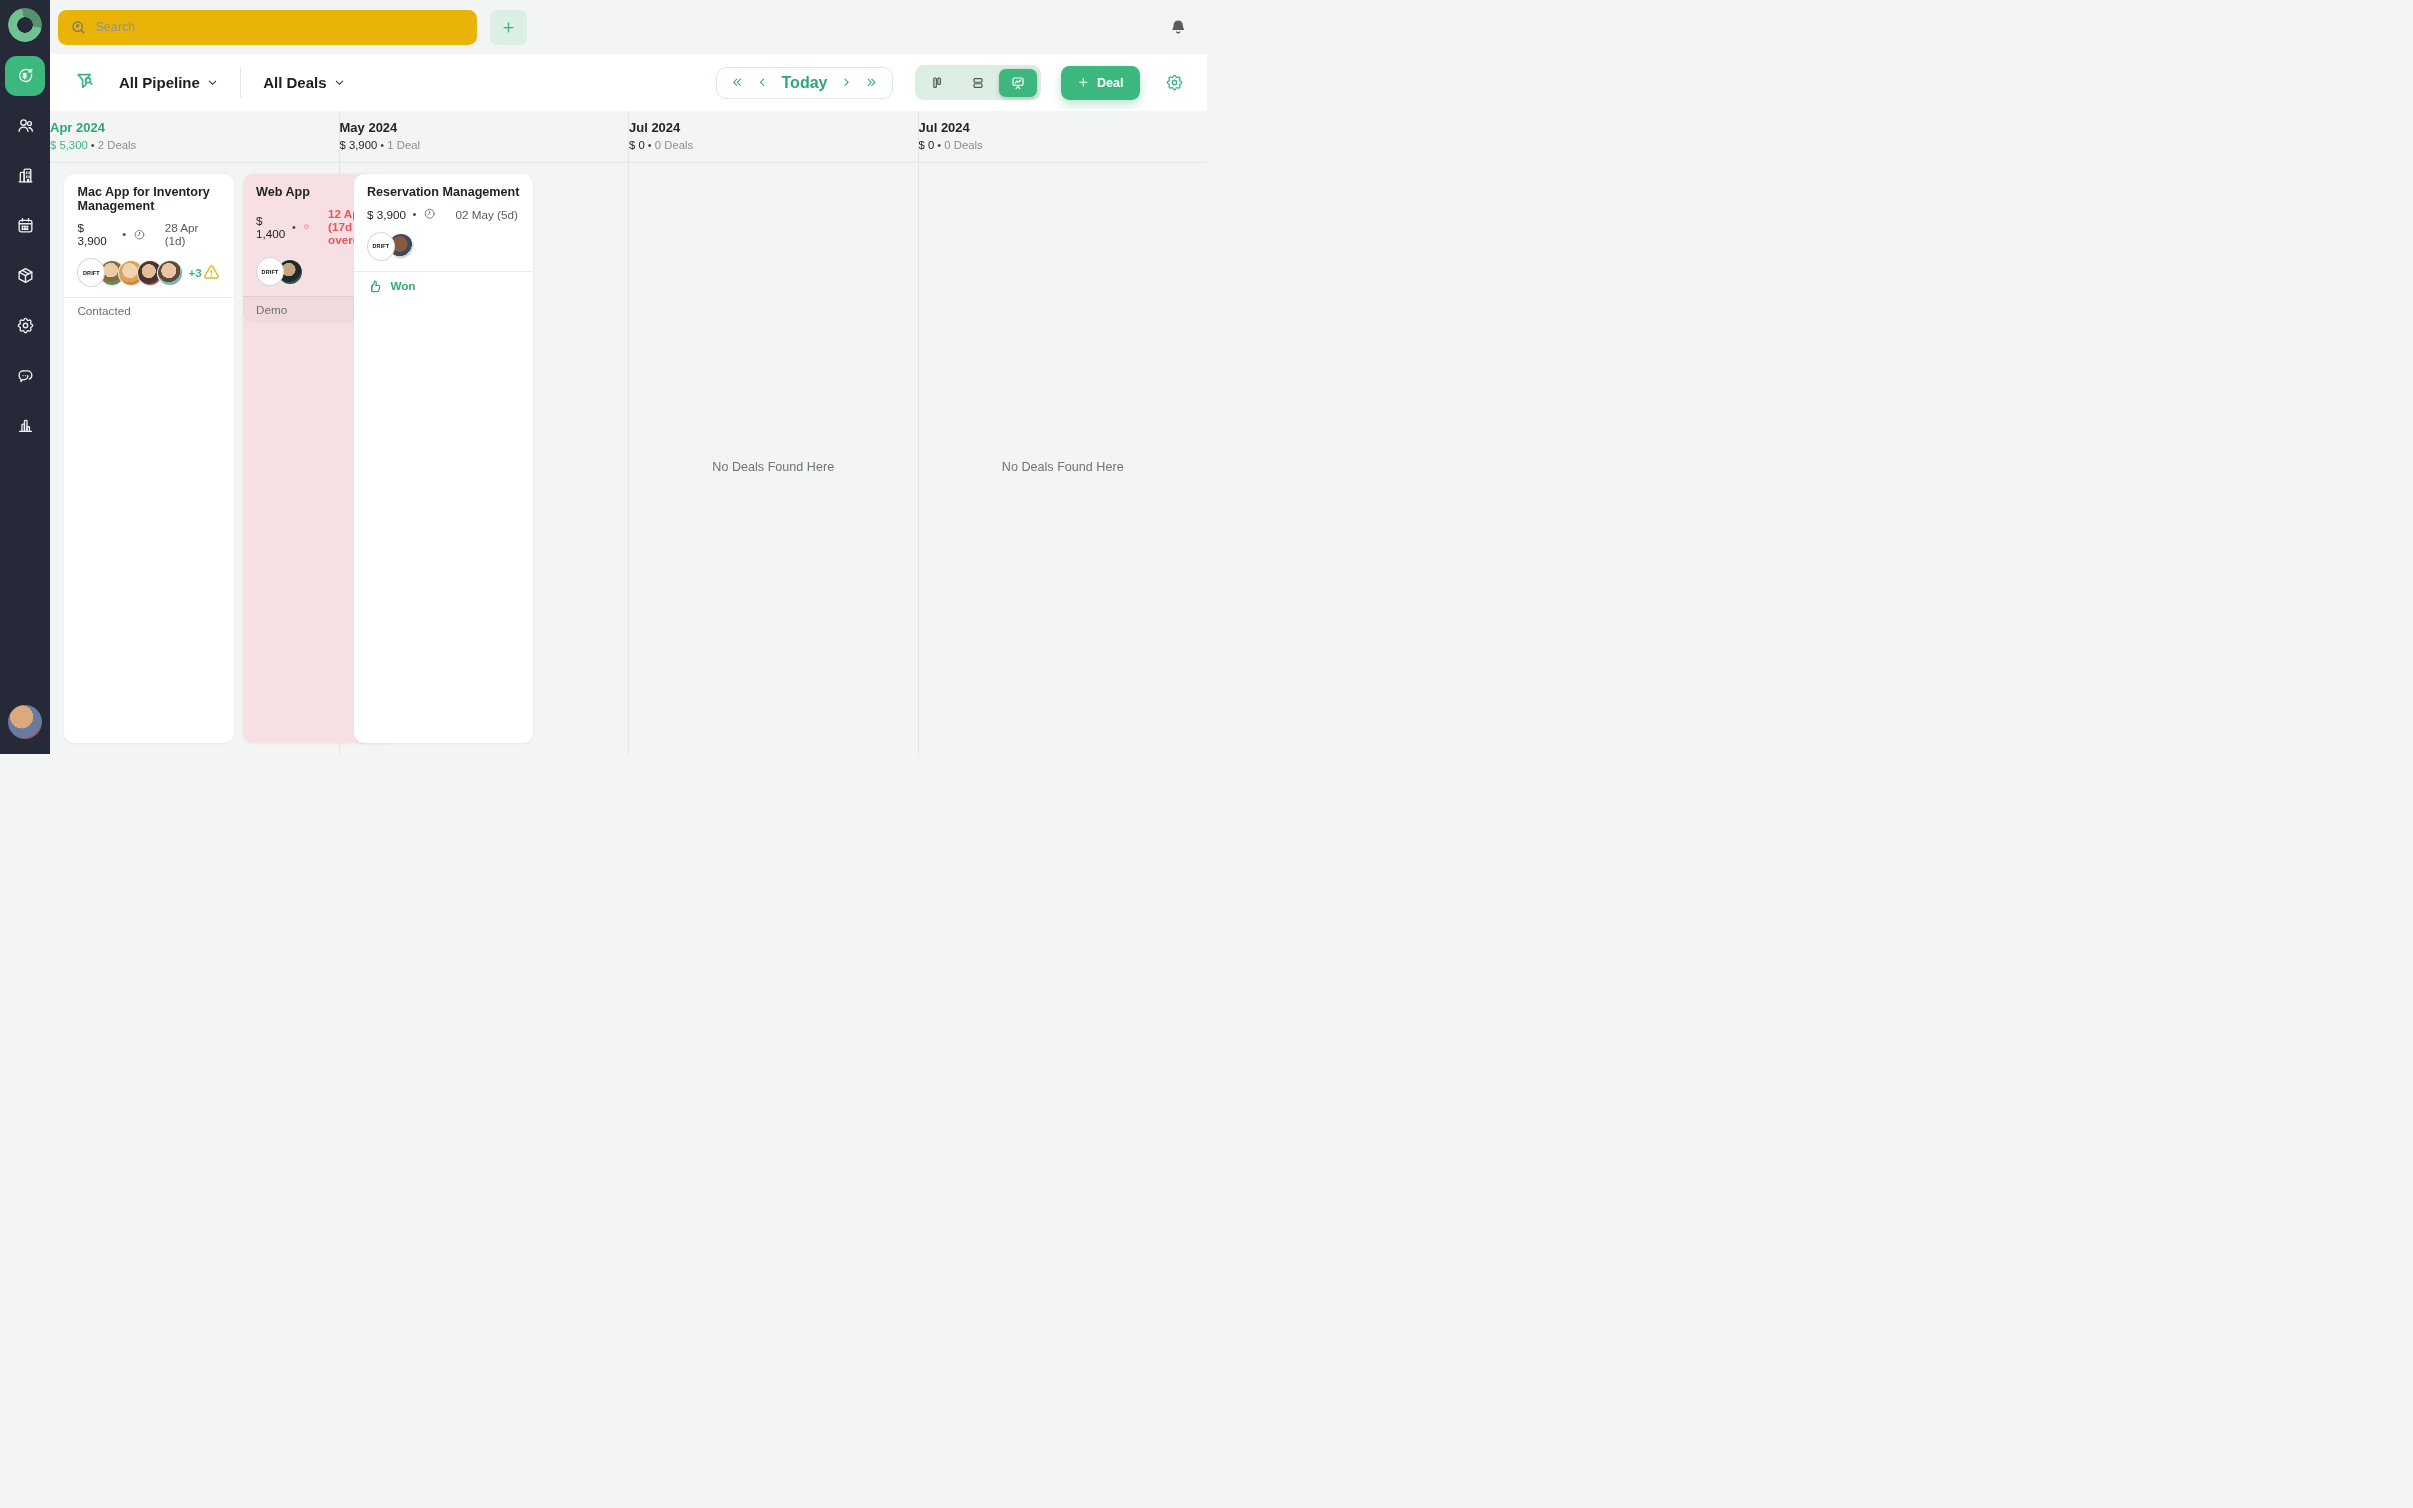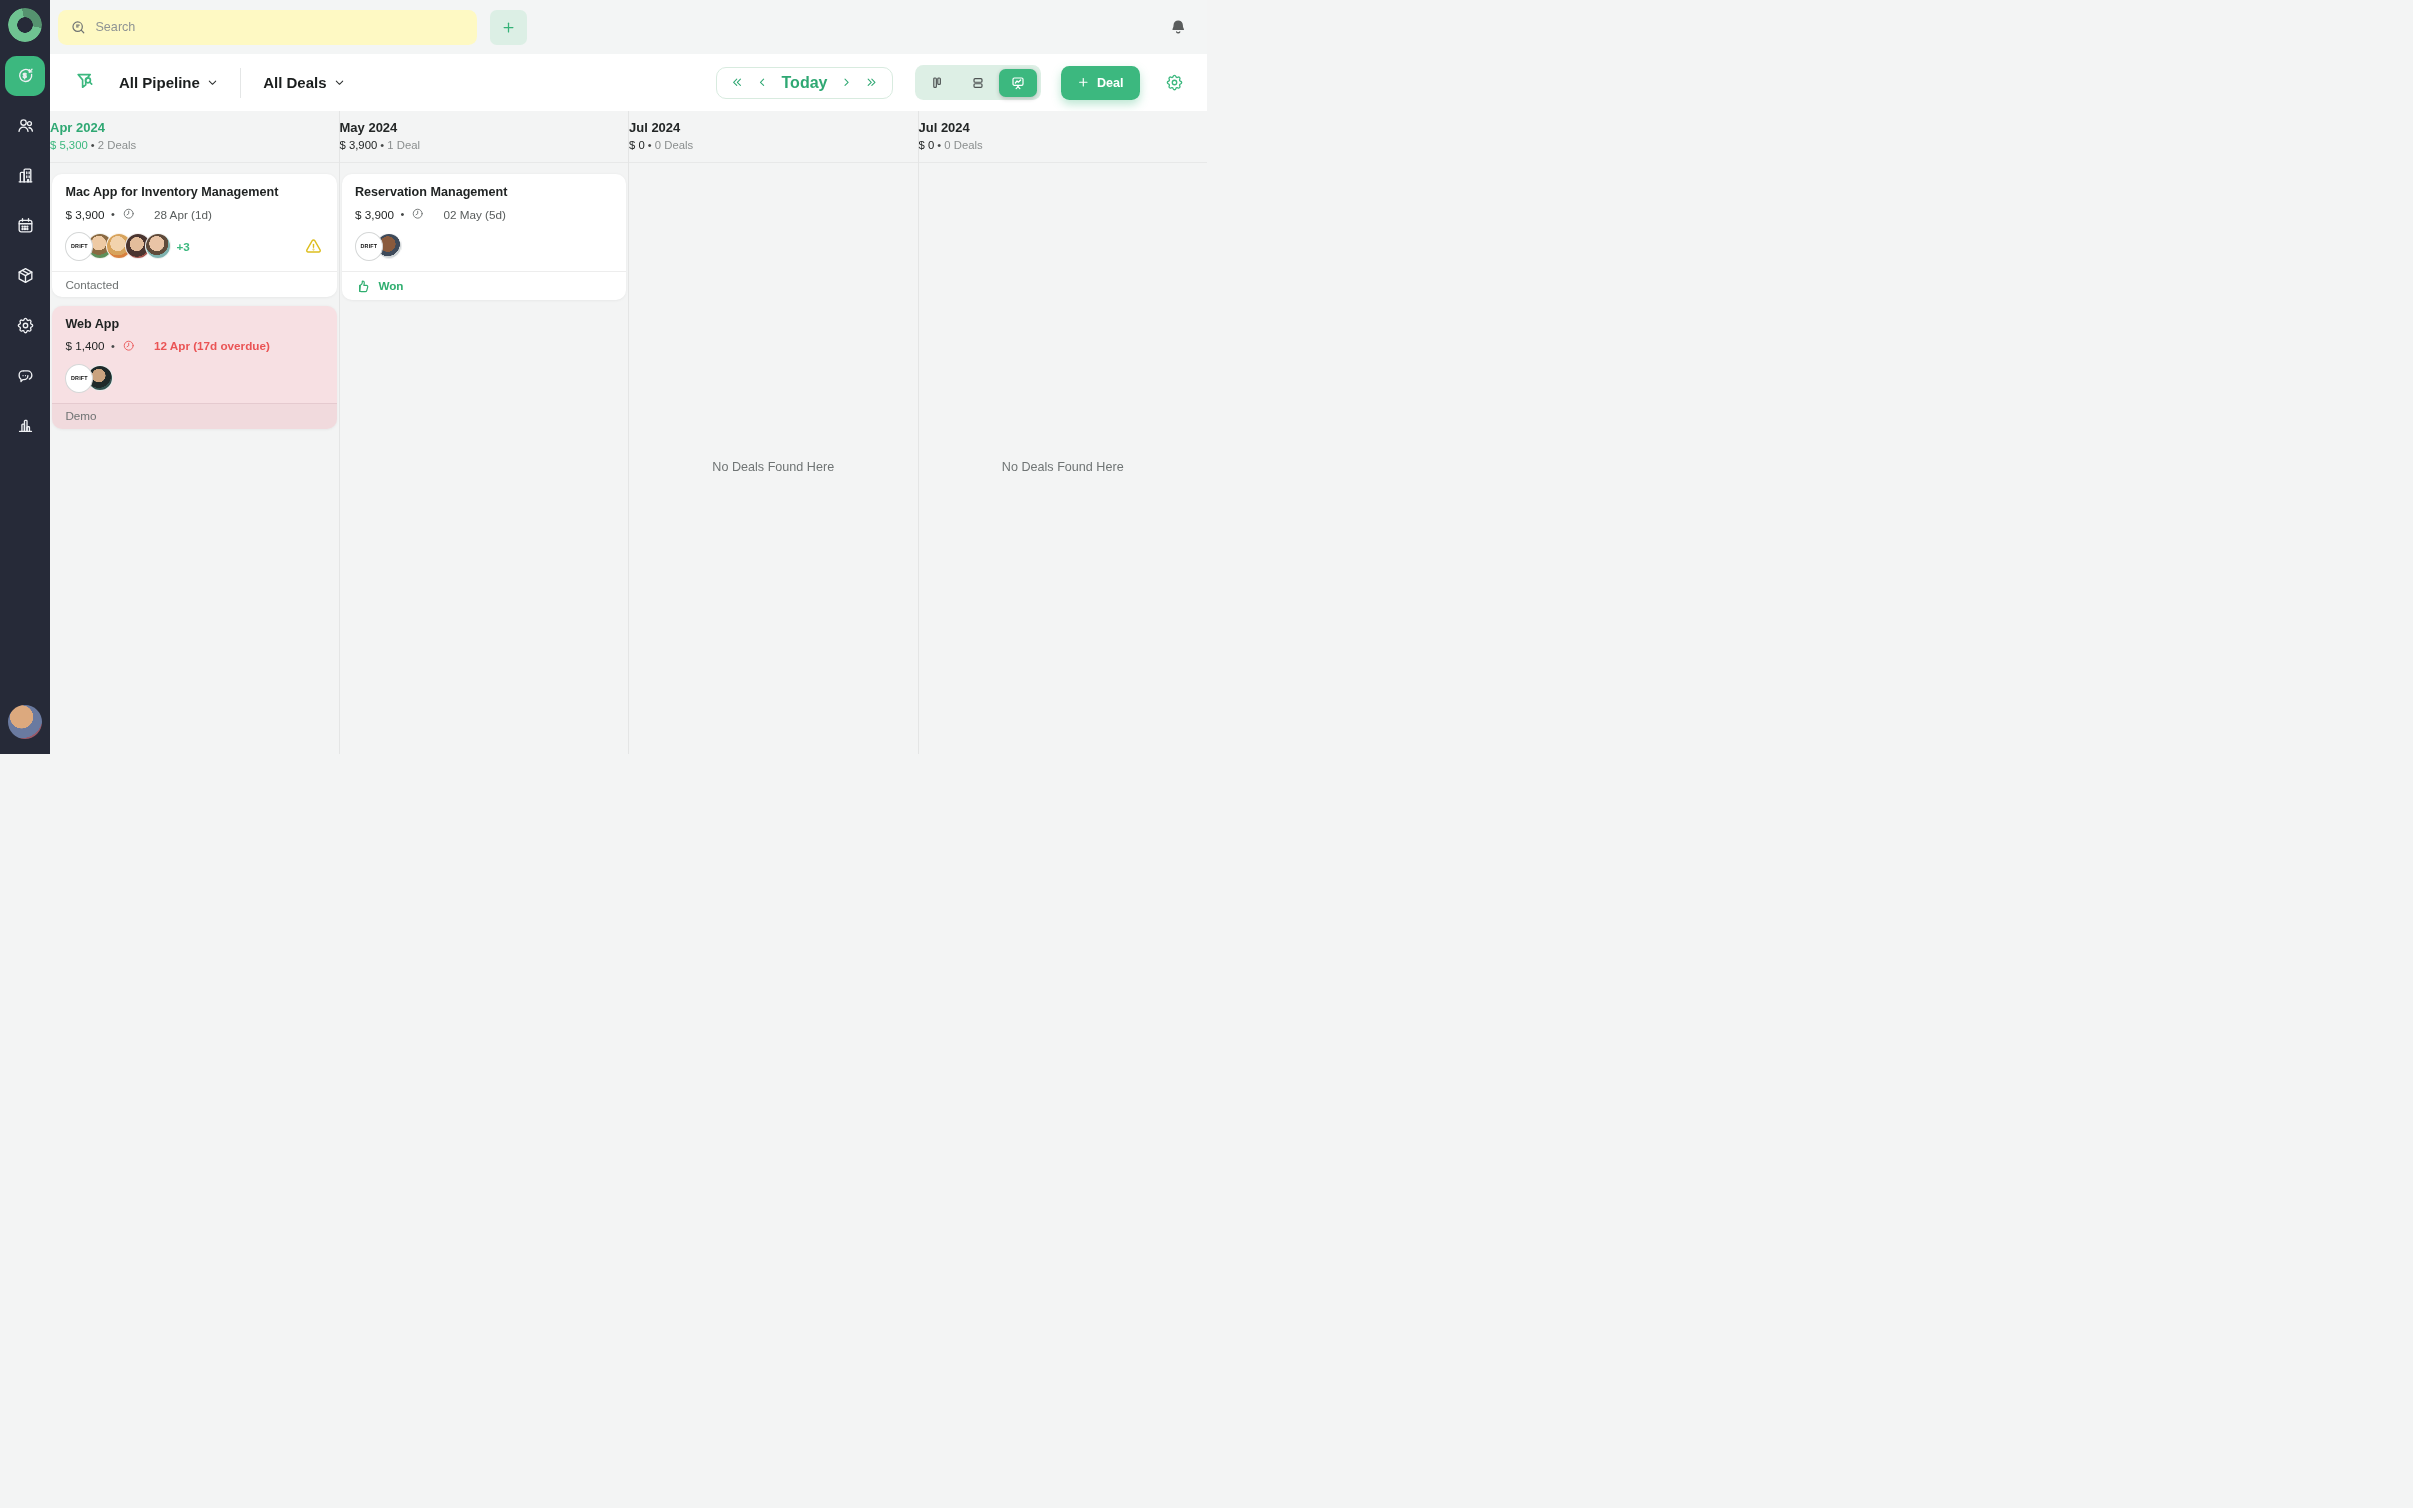--- a/index.html
+++ b/index.html
@@ -16,21 +16,21 @@
   .nav-item { width:40px; height:40px; margin-top:10px; border-radius:11.7px; display:flex; align-items:center; justify-content:center; cursor:pointer; color:#eef0f3; }
   .nav-item.active { background:#3cb87f; margin-top:13.4px; }
   .nav-item svg { width:19px; height:19px; stroke:#eef0f3; fill:none; stroke-width:1.7; stroke-linecap:round; stroke-linejoin:round; }
   .sidebar-avatar { margin-top:auto; margin-bottom:15px; width:34px; height:34px; border-radius:50%;
           background:radial-gradient(circle at 40% 35%, #dca97e 0 38%, #6a7aa0 39% 70%, #9a5a6a 71% 100%); cursor:pointer; }
 
   
   .main { flex:1; display:flex; flex-direction:column; min-width:0; }
 
   .topbar { height:54px; background:#f3f5f5; display:flex; align-items:center; padding:0 20px 0 8.4px; flex-shrink:0; }
-  .search { width:419px; height:35px; background:#fef9c3; border-radius:8.4px; display:flex; align-items:center; padding:0 11.7px; gap:8.4px; }
+  .search { width:419px; height:35px; background:#eab308; border-radius:8.4px; display:flex; align-items:center; padding:0 11.7px; gap:8.4px; }
   .search svg { width:17px; height:17px; stroke:#6f7373; fill:none; stroke-width:1.7; stroke-linecap:round; flex-shrink:0; }
   .search input { border:none; outline:none; background:transparent; font-family:"Liberation Sans",sans-serif; font-size:12.6px; color:#333; width:100%; }
   .search input::placeholder { color:#8f9494; }
   .add-btn { margin-left:12.6px; width:37px; height:35px; background:#dcefe5; border:none; border-radius:6.7px; display:flex; align-items:center; justify-content:center; cursor:pointer; }
   .add-btn svg { width:15px; height:15px; stroke:#35b277; stroke-width:2; stroke-linecap:round; }
   .bell-btn { margin-left:auto; background:none; border:none; cursor:pointer; display:flex; }
   .bell-btn svg { width:18.4px; height:18.4px; stroke:#5a5d5d; fill:none; stroke-width:1.7; stroke-linecap:round; stroke-linejoin:round; }
 
   .toolbar { height:57px; background:#ffffff; display:flex; align-items:center; padding:0 23.5px; flex-shrink:0; }
   .funnel-ic svg { width:22px; height:22px; stroke:#3cb87f; fill:none; stroke-width:1.8; stroke-linecap:round; stroke-linejoin:round; }
@@ -59,21 +59,21 @@
   
   .board { flex:1; display:flex; background:#f3f4f4; min-height:0; }
   .column { flex:1; border-right:0.8px solid #e4e5e5; display:flex; flex-direction:column; min-width:0; }
   .column:last-child { border-right:none; }
   .col-header { height:52px; border-bottom:0.8px solid #e7e8e8; text-align:left; padding-top:9.2px; flex-shrink:0; }
   .col-month { font-size:13px; font-weight:700; color:#232626; }
   .column.current .col-month { color:#2fa873; }
   .col-stats { margin-top:4.2px; font-size:11.3px; color:#8a8e8e; }
   .col-amount { color:#232626; }
   .column.current .col-amount { color:#3cb87f; }
-  .col-body { position:relative; flex:1; padding:11px 2px; display:flex; flex-direction:column; gap:8.4px; }
+  .col-body { position:relative; flex:1; padding:11px 14px; display:flex; flex-direction:row; gap:8.4px; }
 
   .card { background:#fff; border-radius:10px; box-shadow:0 0.8px 2.5px rgba(0,0,0,.05); cursor:pointer; }
   .card.pink { background:#f7e0e3; }
   .card-main { padding:11px 13.4px 10px; }
   .card-title { font-size:12.6px; font-weight:700; color:#1f2222; }
   .card-meta { display:flex; align-items:center; gap:6.7px; margin-top:8.4px; font-size:11.7px; }
   .meta-amount { color:#232626; }
   .dot { color:#454848; font-size:11px; }
   .meta-due { display:flex; align-items:center; gap:19px; color:#585c5c; }
   .meta-due svg { width:13.4px; height:13.4px; stroke:#6b6f6f; fill:none; stroke-width:1.6; stroke-linecap:round; }

